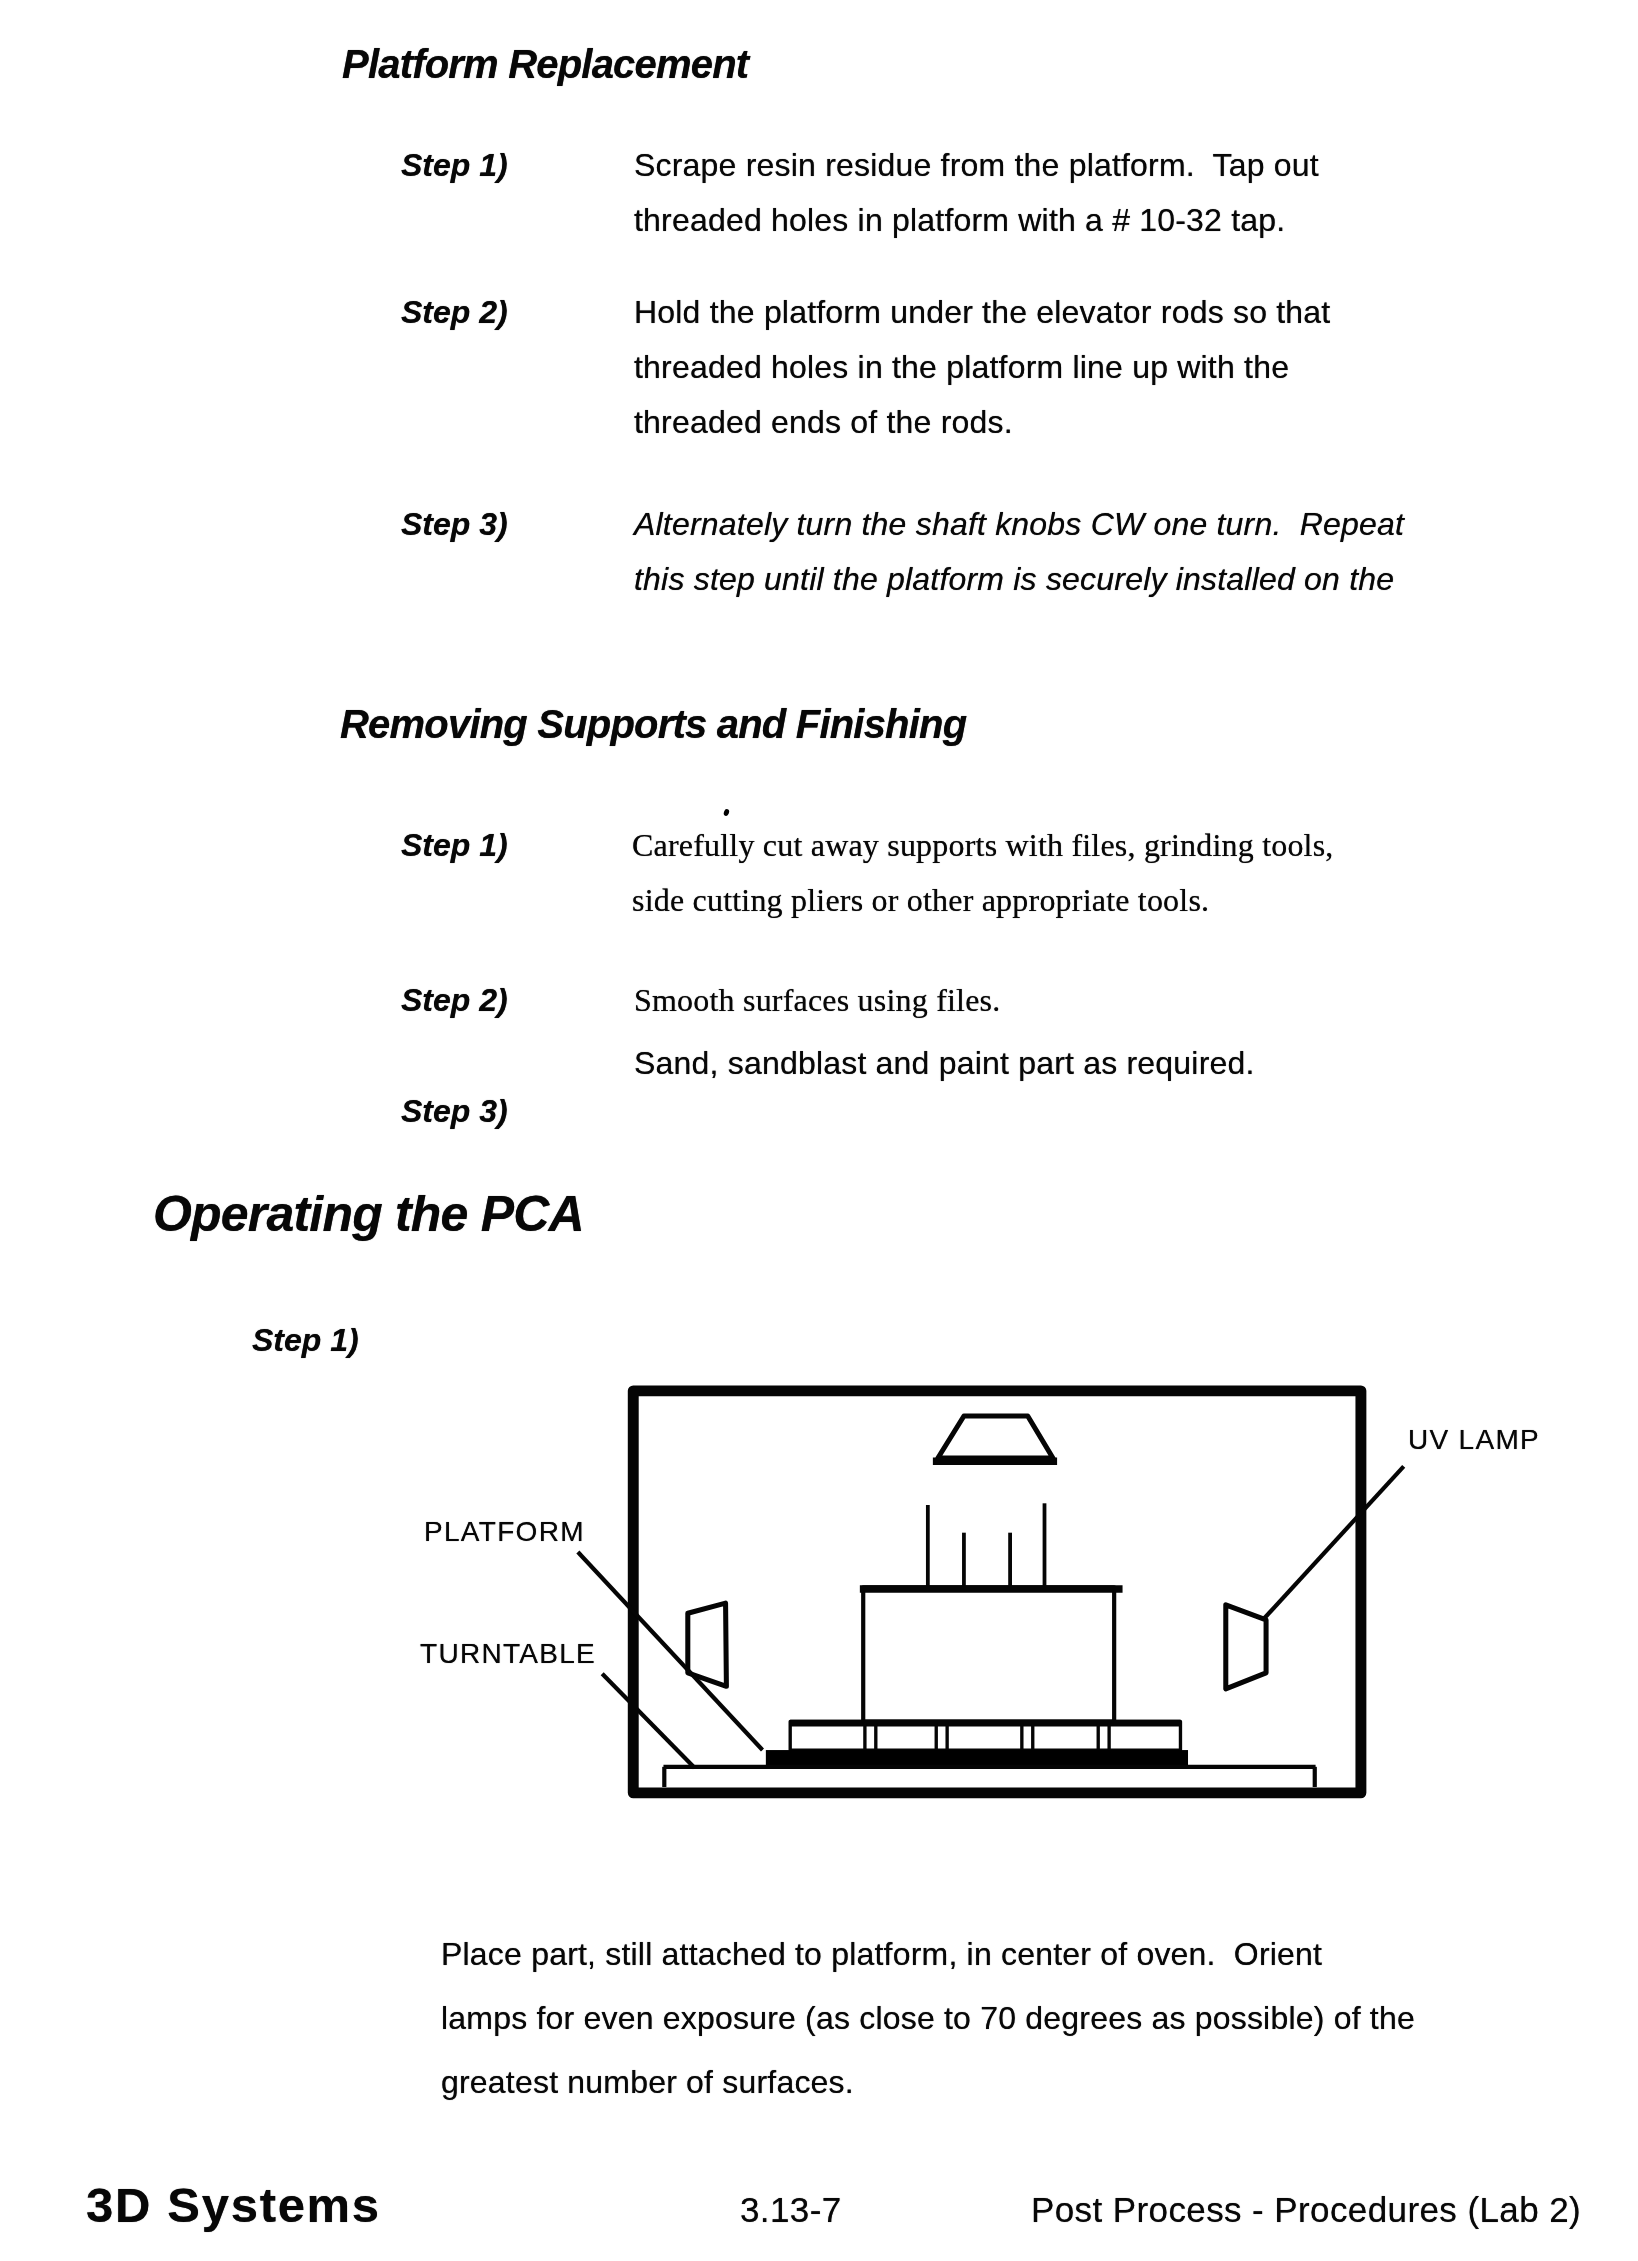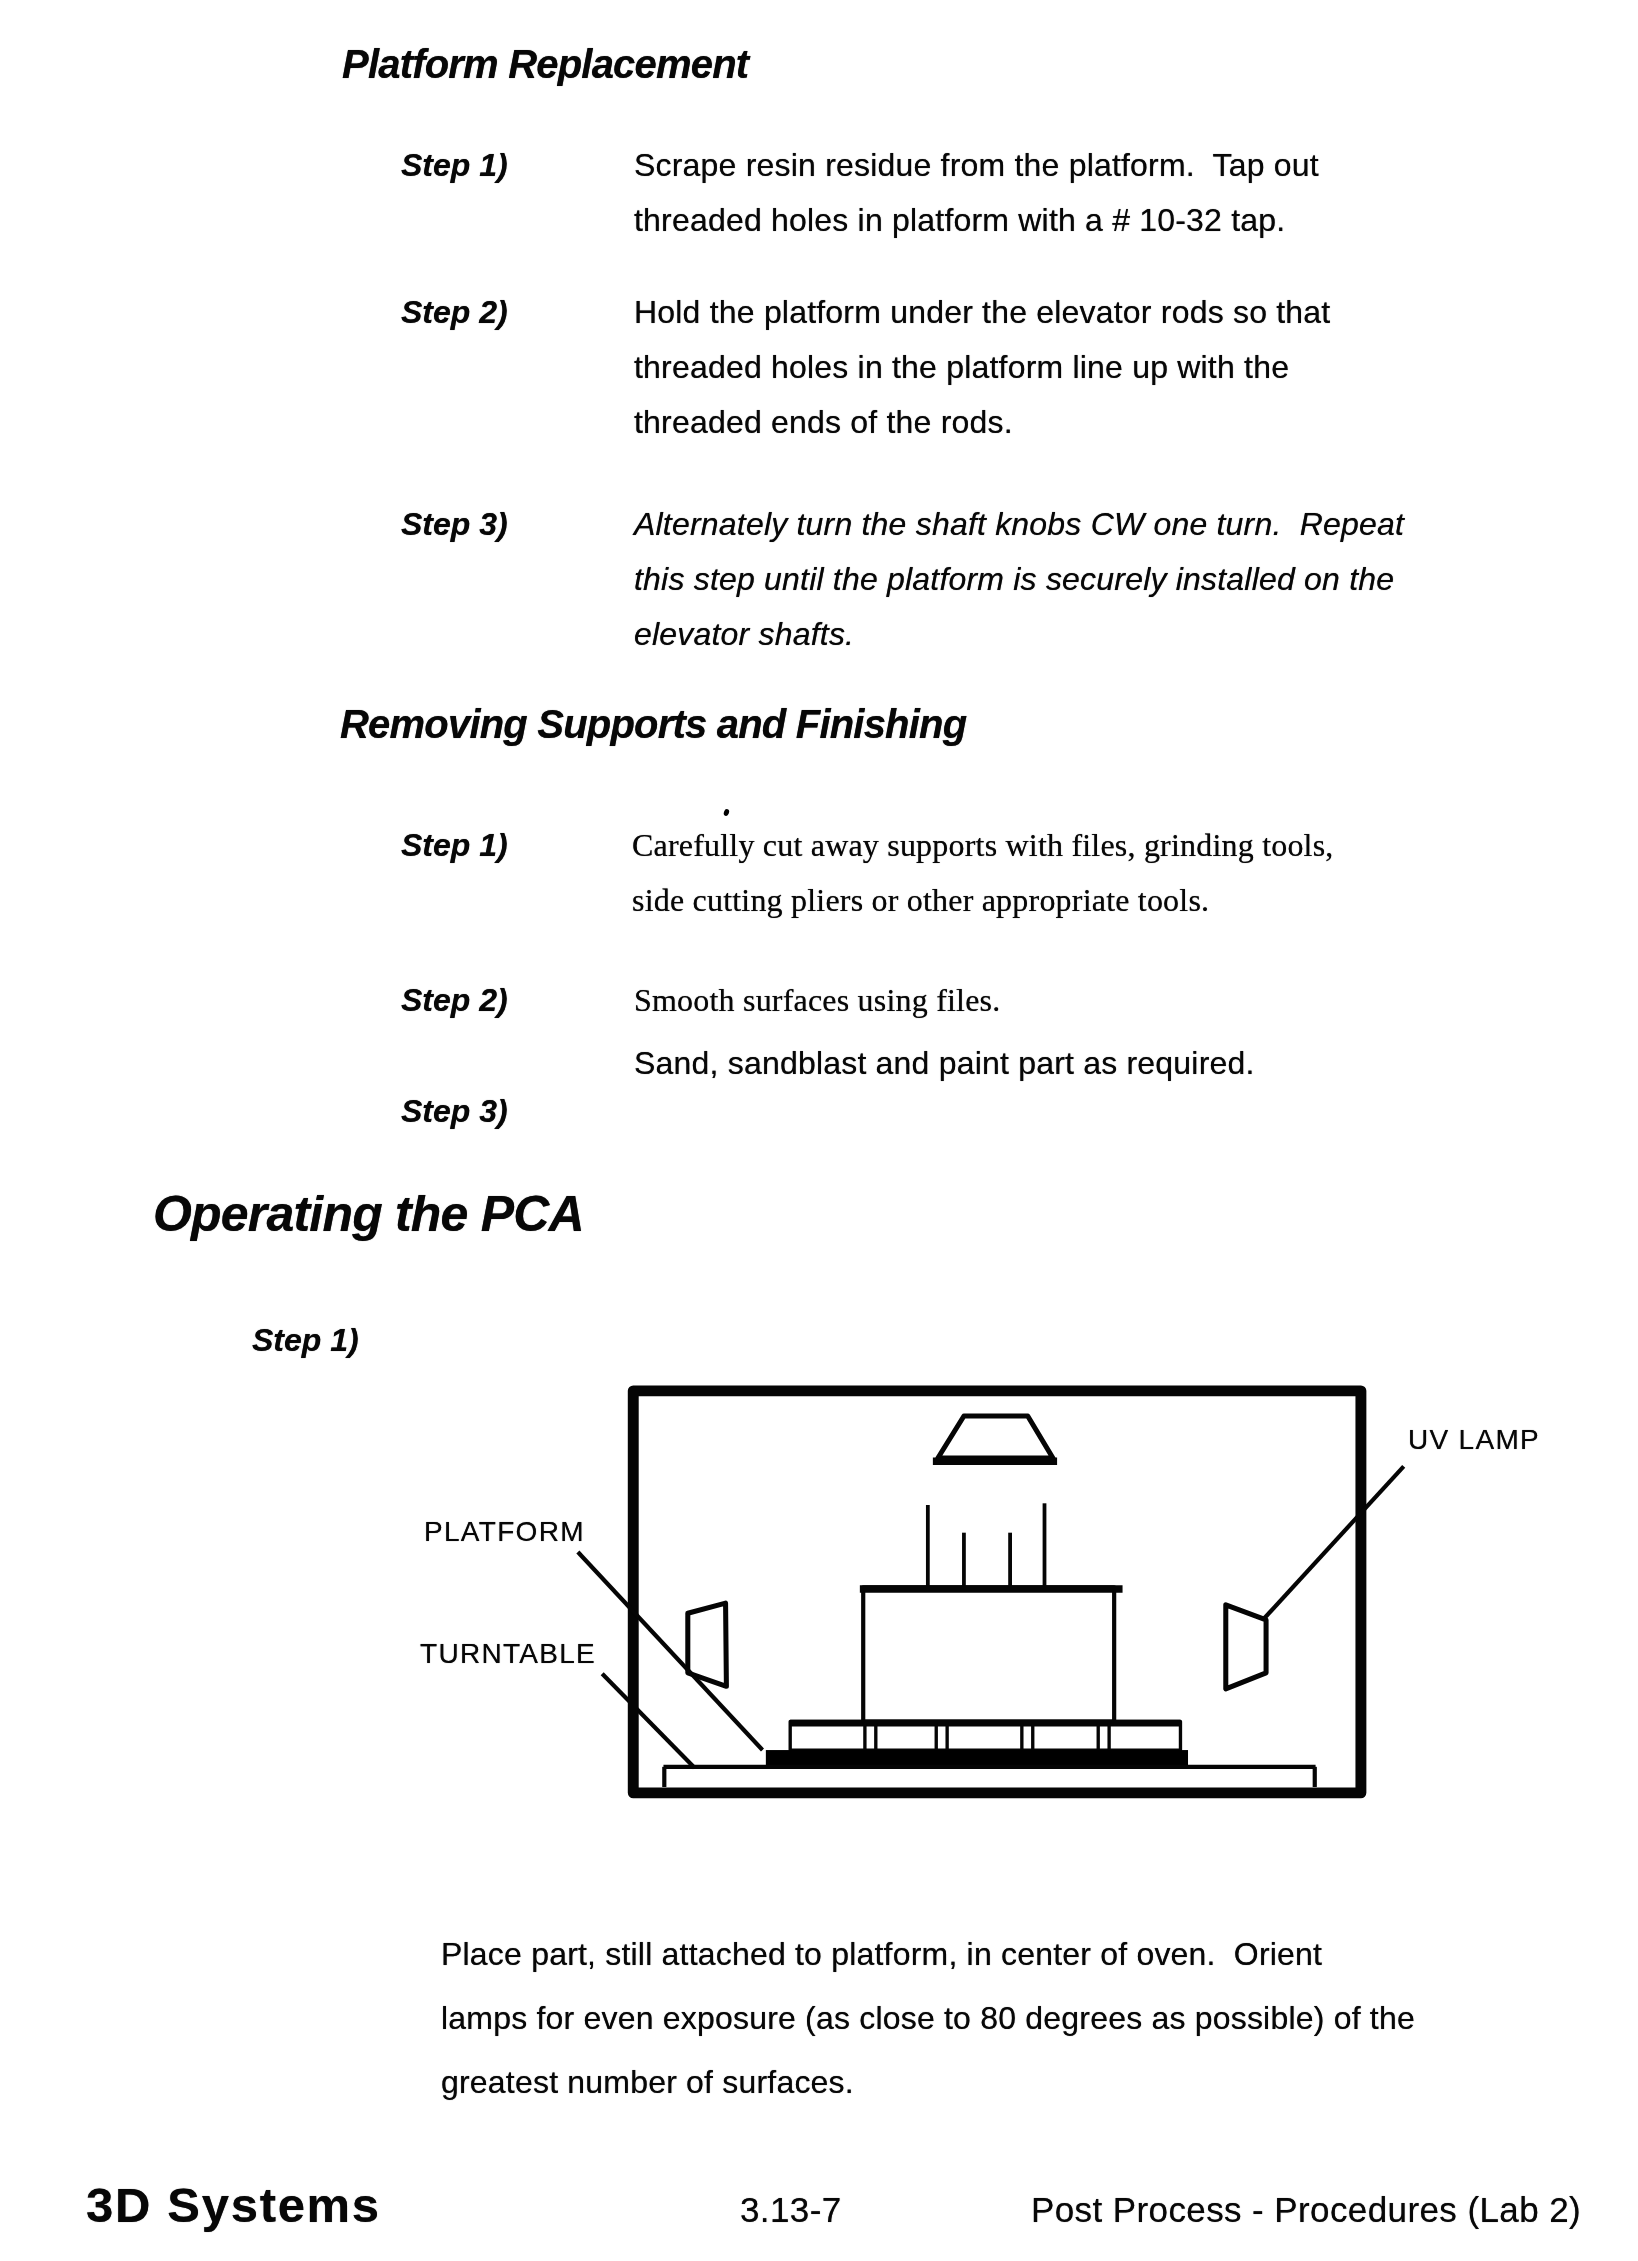--- a/index.html
+++ b/index.html
@@ -36,21 +36,20 @@
 <div class="abs body-text ink" style="left:634px;top:285px;">
   <div class="line">Hold the platform under the elevator rods so that</div>
   <div class="line">threaded holes in the platform line up with the</div>
   <div class="line">threaded ends of the rods.</div>
 </div>
 
 <div class="abs step-label ink" style="left:401px;top:497px;">Step 3)</div>
 <div class="abs body-text ink" style="left:634px;top:497px;font-style:italic;">
   <div class="line">Alternately turn the shaft knobs CW one turn.  Repeat</div>
   <div class="line">this step until the platform is securely installed on the</div>
-  <div class="line">elevator shafts.</div>
 </div>
 
 <div class="abs h-section ink" style="left:340px;top:704px;">Removing Supports and Finishing</div>
 
 <div class="abs dot-artifact" style="left:724px;top:809px;"></div>
 
 <div class="abs step-label ink" style="left:401px;top:818px;">Step 1)</div>
 <div class="abs body-text ink" style="left:632px;top:818px;font-family:Liberation Serif, serif;">
   <div class="line">Carefully cut away supports with files, grinding tools,</div>
   <div class="line">side cutting pliers or other appropriate tools.</div>
@@ -111,20 +110,20 @@
     <path d="M1672,1747 L1504,1930" stroke-width="5"></path>
   </g>
 </svg>
 
 <div class="abs fig-label ink" style="left:424px;top:1518px;">PLATFORM</div>
 <div class="abs fig-label ink" style="left:420px;top:1640px;">TURNTABLE</div>
 <div class="abs fig-label ink" style="left:1408px;top:1426px;">UV LAMP</div>
 
 <div class="abs caption-text ink" style="left:441px;top:1922px;">
   <div class="line">Place part, still attached to platform, in center of oven.  Orient</div>
-  <div class="line">lamps for even exposure (as close to 80 degrees as possible) of the</div>
+  <div class="line">lamps for even exposure (as close to 70 degrees as possible) of the</div>
   <div class="line">greatest number of surfaces.</div>
 </div>
 
 <div class="abs footer-brand ink" style="left:86px;top:2181px;">3D Systems</div>
 <div class="abs footer-text ink" style="left:740px;top:2192px;">3.13-7</div>
 <div class="abs footer-text ink" style="left:999px;top:2192px;margin-left:32px;">Post Process - Procedures (Lab 2)</div>
 
 
 </body></html>

